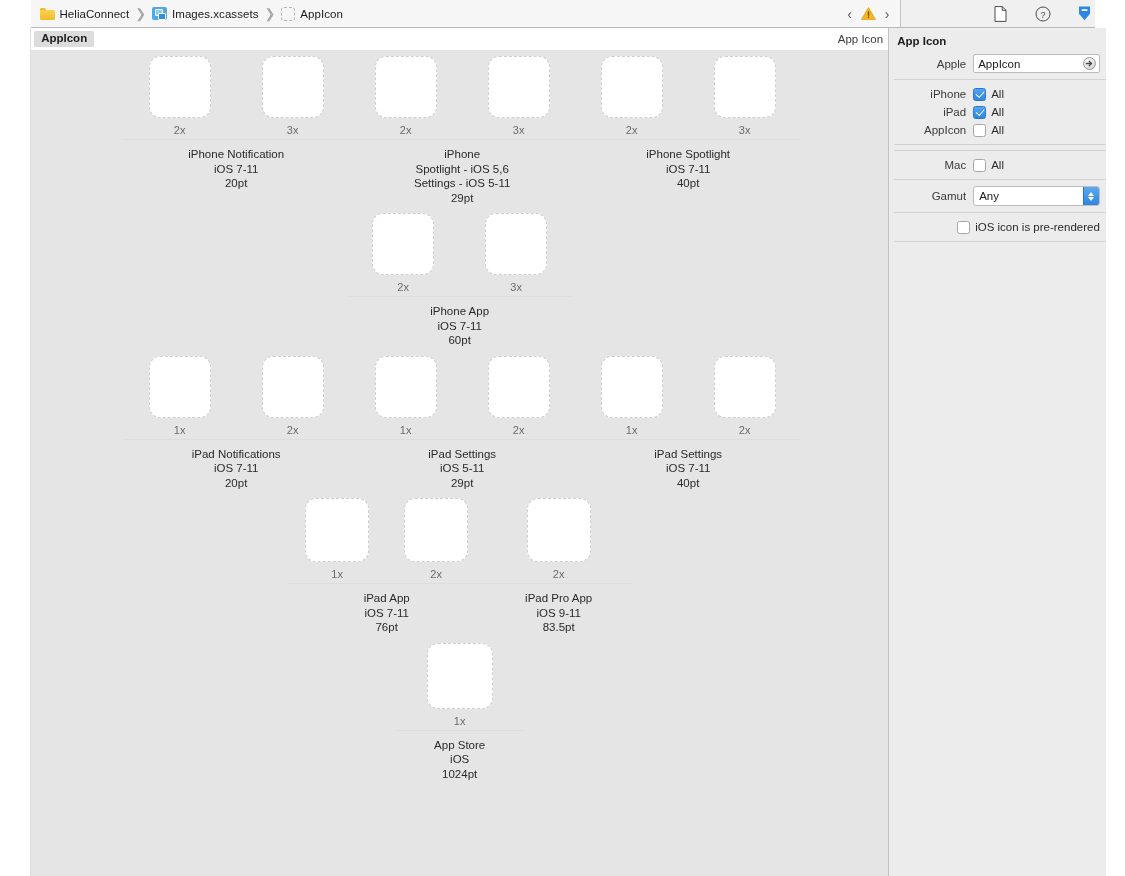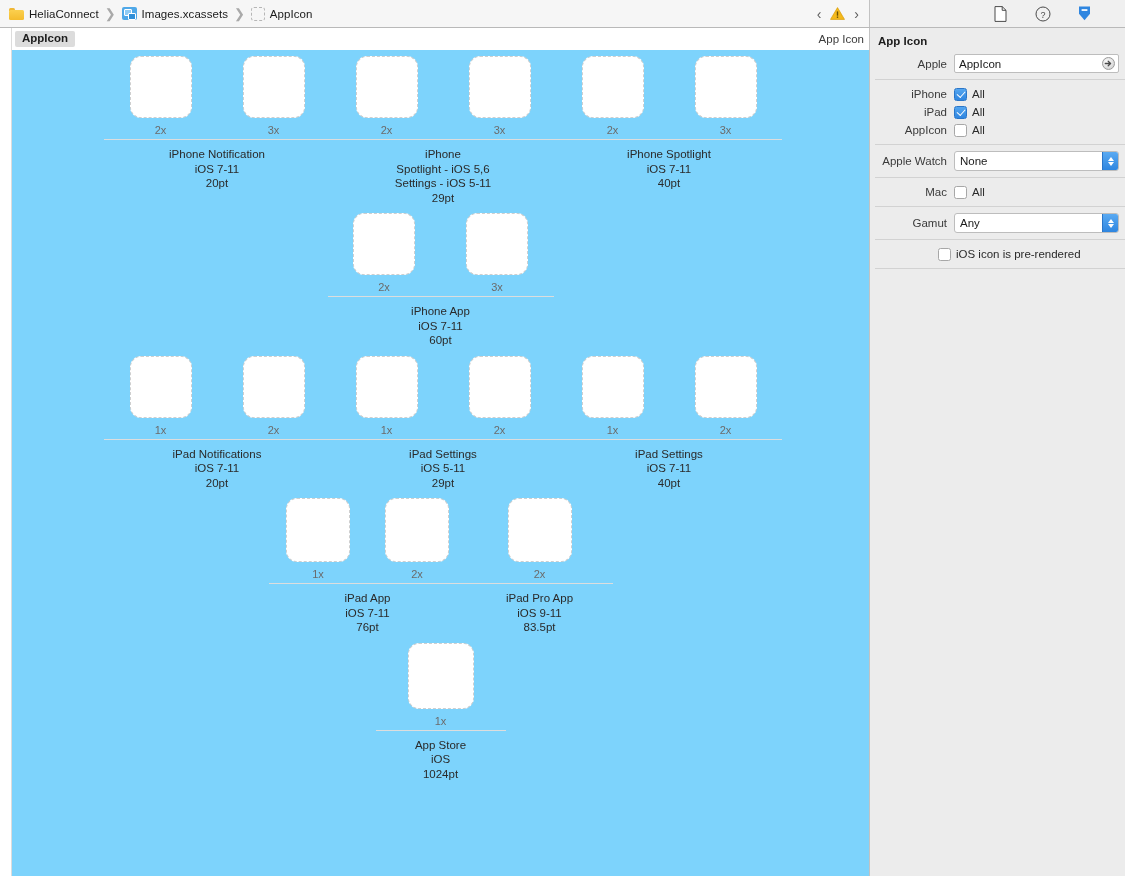--- a/index.html
+++ b/index.html
@@ -5,21 +5,21 @@
   * { box-sizing: border-box; }
   html, body {
     margin: 0; padding: 0;
     width: 1125px; height: 876px;
     overflow: hidden;
     font-family: "Liberation Sans", sans-serif;
     -webkit-font-smoothing: antialiased;
   }
   body { background: #ffffff; color: #2b2b2b; }
 
-  .app { position: relative; width: 1125px; height: 876px; display: flex; flex-direction: column; }
+  .app { position: relative; width: 1125px; height: 876px; display: flex; flex-direction: column; align-items: center; }
 
   
   .topbar {
     height: 28px; min-height: 28px;
     display: flex; align-items: stretch;
     background: #f6f6f6;
     border-bottom: 1px solid #b9b9b9;
   }
   .jumpbar {
     flex: 0 0 870px; width: 870px;
@@ -106,21 +106,21 @@
     font-size: 11.5px; font-weight: bold;
     padding: 2px 7px 3px 7px; border-radius: 2px;
     line-height: 1;
   }
   .canvas-kind {
     margin-left: auto; font-size: 11.5px; color: #3c3c3c;
   }
 
   .canvas {
     flex: 1 1 auto; position: relative; overflow: hidden;
-    background: #7dd3fc;
+    background: #e5e5e5;
   }
 
   
   .rows { padding-top: 6px; }
   .grid-row {
     display: flex;
     justify-content: flex-start;
     padding-left: 92px;
   }
   .grid-row.center { justify-content: center; padding-left: 0; }
@@ -547,32 +547,20 @@
           <div class="row-ctl">
             <div class="cbrow">
               <span class="cbox"></span>
               <span class="cb-label">All</span>
             </div>
           </div>
         </div>
 
         <div class="insp-divider"></div>
 
-        <div class="row">
-          <div class="row-label">Apple Watch</div>
-          <div class="row-ctl">
-            <div class="popup">
-              <span class="popup-val">None</span>
-              <span class="popup-arrows">
-                <span class="up"></span>
-                  <span class="dn"></span>
-              </span>
-            </div>
-          </div>
-        </div>
 
         <div class="insp-divider"></div>
 
         <div class="row">
           <div class="row-label">Mac</div>
           <div class="row-ctl">
             <div class="cbrow">
               <span class="cbox"></span>
               <span class="cb-label">All</span>
             </div>

